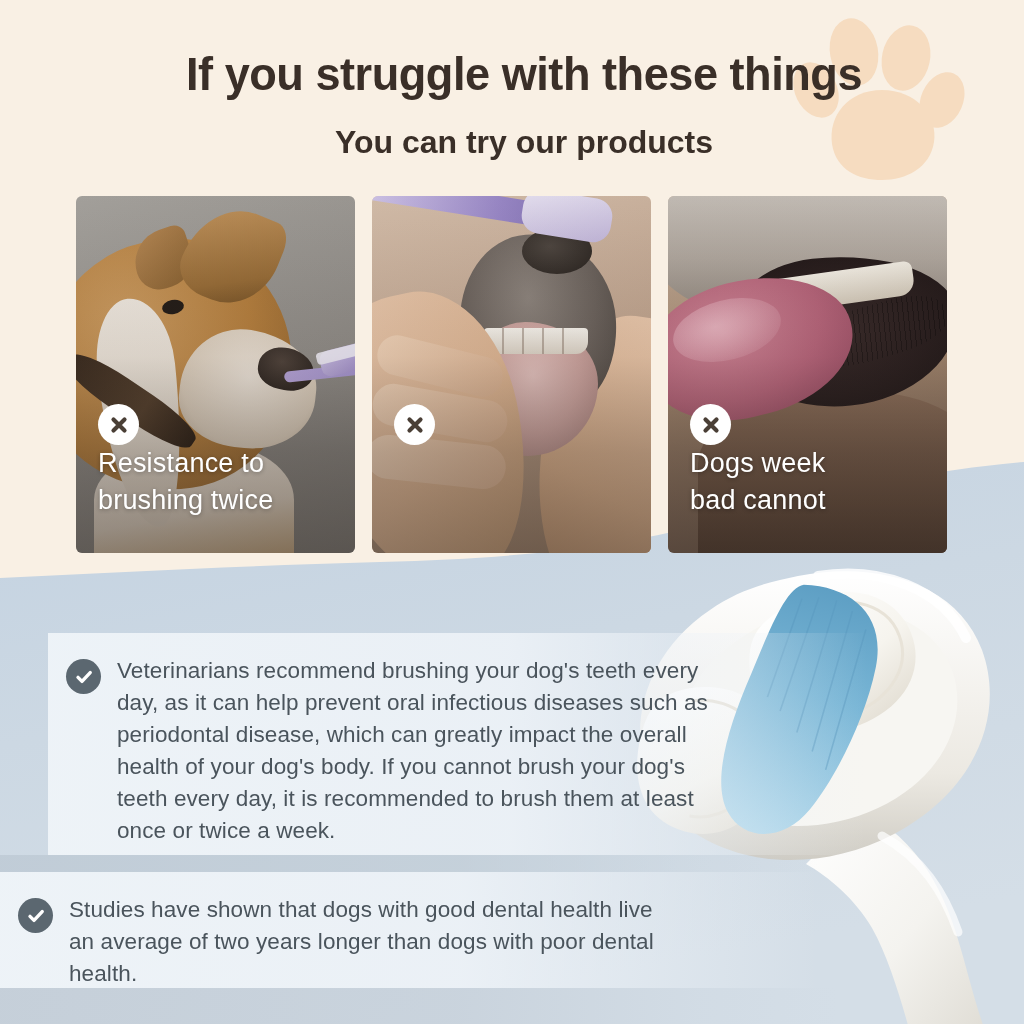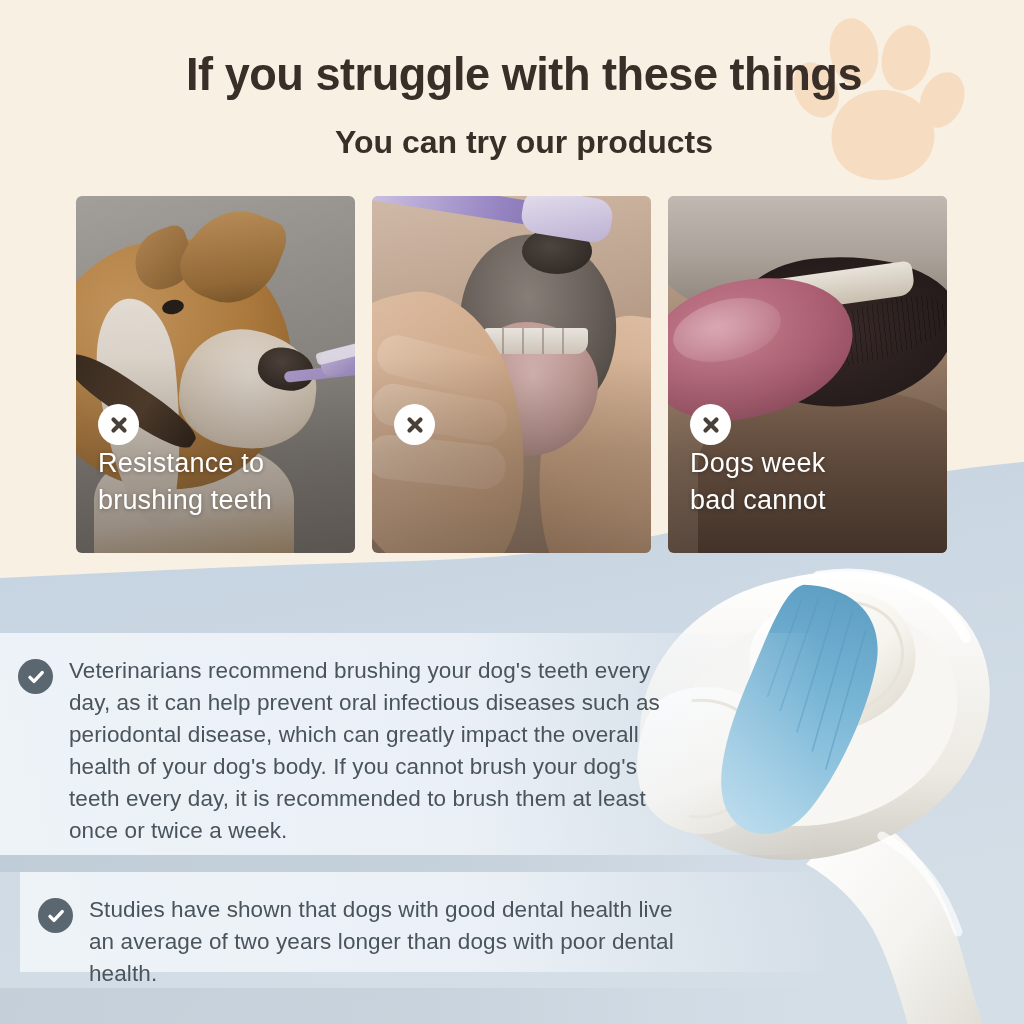--- a/index.html
+++ b/index.html
@@ -313,22 +313,22 @@
     padding: 22px 24px 22px 18px;
     z-index: 6;
   }
 
   .panel-bg {
     position:absolute; left:0; top:0; height:100%; width:1024px;
     background: linear-gradient(90deg, rgba(240,245,249,0.92) 0%, rgba(238,243,248,0.88) 45%, rgba(238,243,248,0.35) 66%, rgba(238,243,248,0.0) 80%);
     z-index:0;
   }
 
-  #panel-1 { top: 633px; height: 222px; }
-  #panel-2 { top: 872px; height: 100px; margin-left: 20px; }
+  #panel-1 { top: 633px; height: 222px; margin-left: 48px; }
+  #panel-2 { top: 872px; height: 116px; }
 
   .check-badge {
     position: relative;
     z-index: 1;
     flex: 0 0 auto;
     width: 35px;
     height: 35px;
     margin-top: 4px;
     border-radius: 50%;
     background: #5b6770;
@@ -413,21 +413,21 @@
         </div>
       </div>
       <div class="card-shade"></div>
       <div class="x-badge">
         <svg width="22" height="22" viewBox="0 0 22 22">
           <path d="M5.5 5.5 L16.5 16.5 M16.5 5.5 L5.5 16.5" stroke="#4a3f36" stroke-width="4.2" stroke-linecap="round"></path>
         </svg>
       </div>
       <div class="card-caption">
         <div>Resistance to</div>
-        <div>brushing teeth</div>
+        <div>brushing twice</div>
       </div>
     </div>
 
     <div class="card">
       <div class="card-photo">
         <div class="ph">
           <div class="c2-bg"></div>
           <div class="c2-hand-r"></div>
           <div class="c2-snout"></div>
           <div class="c2-nose-dark"></div>

